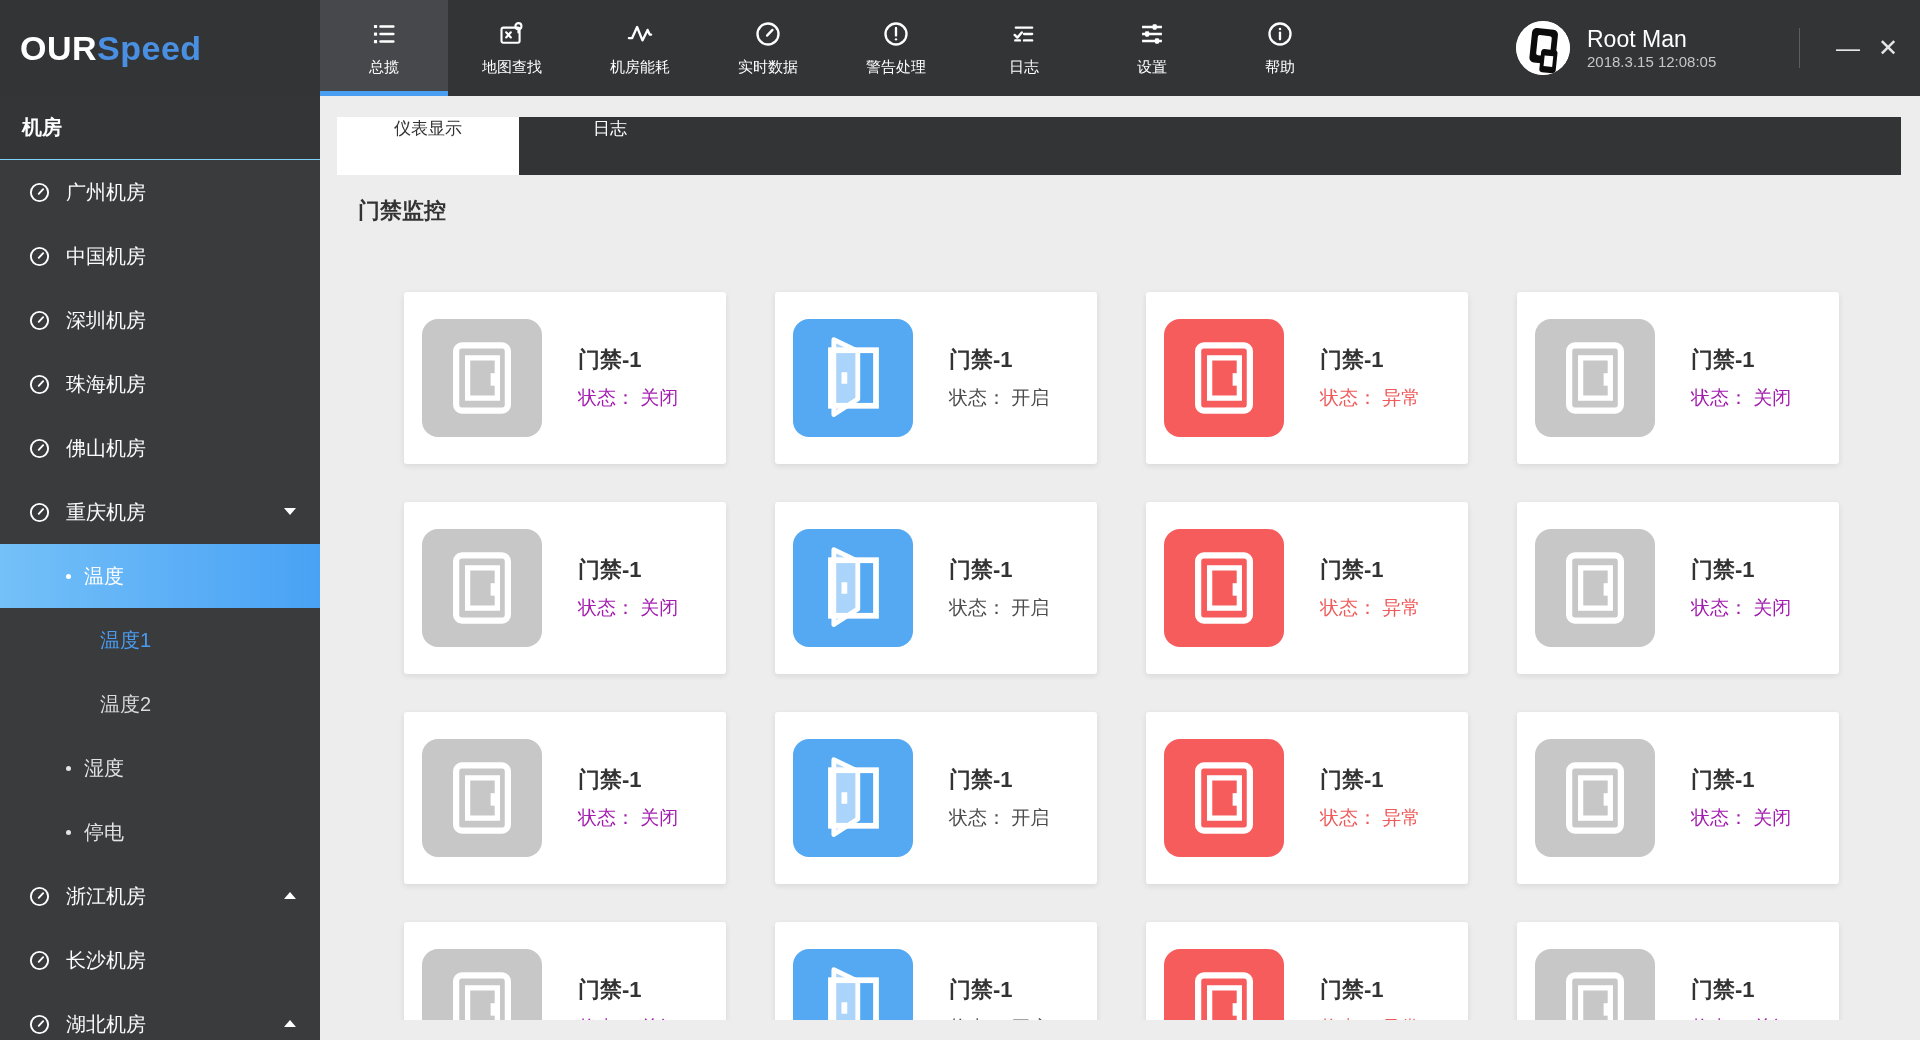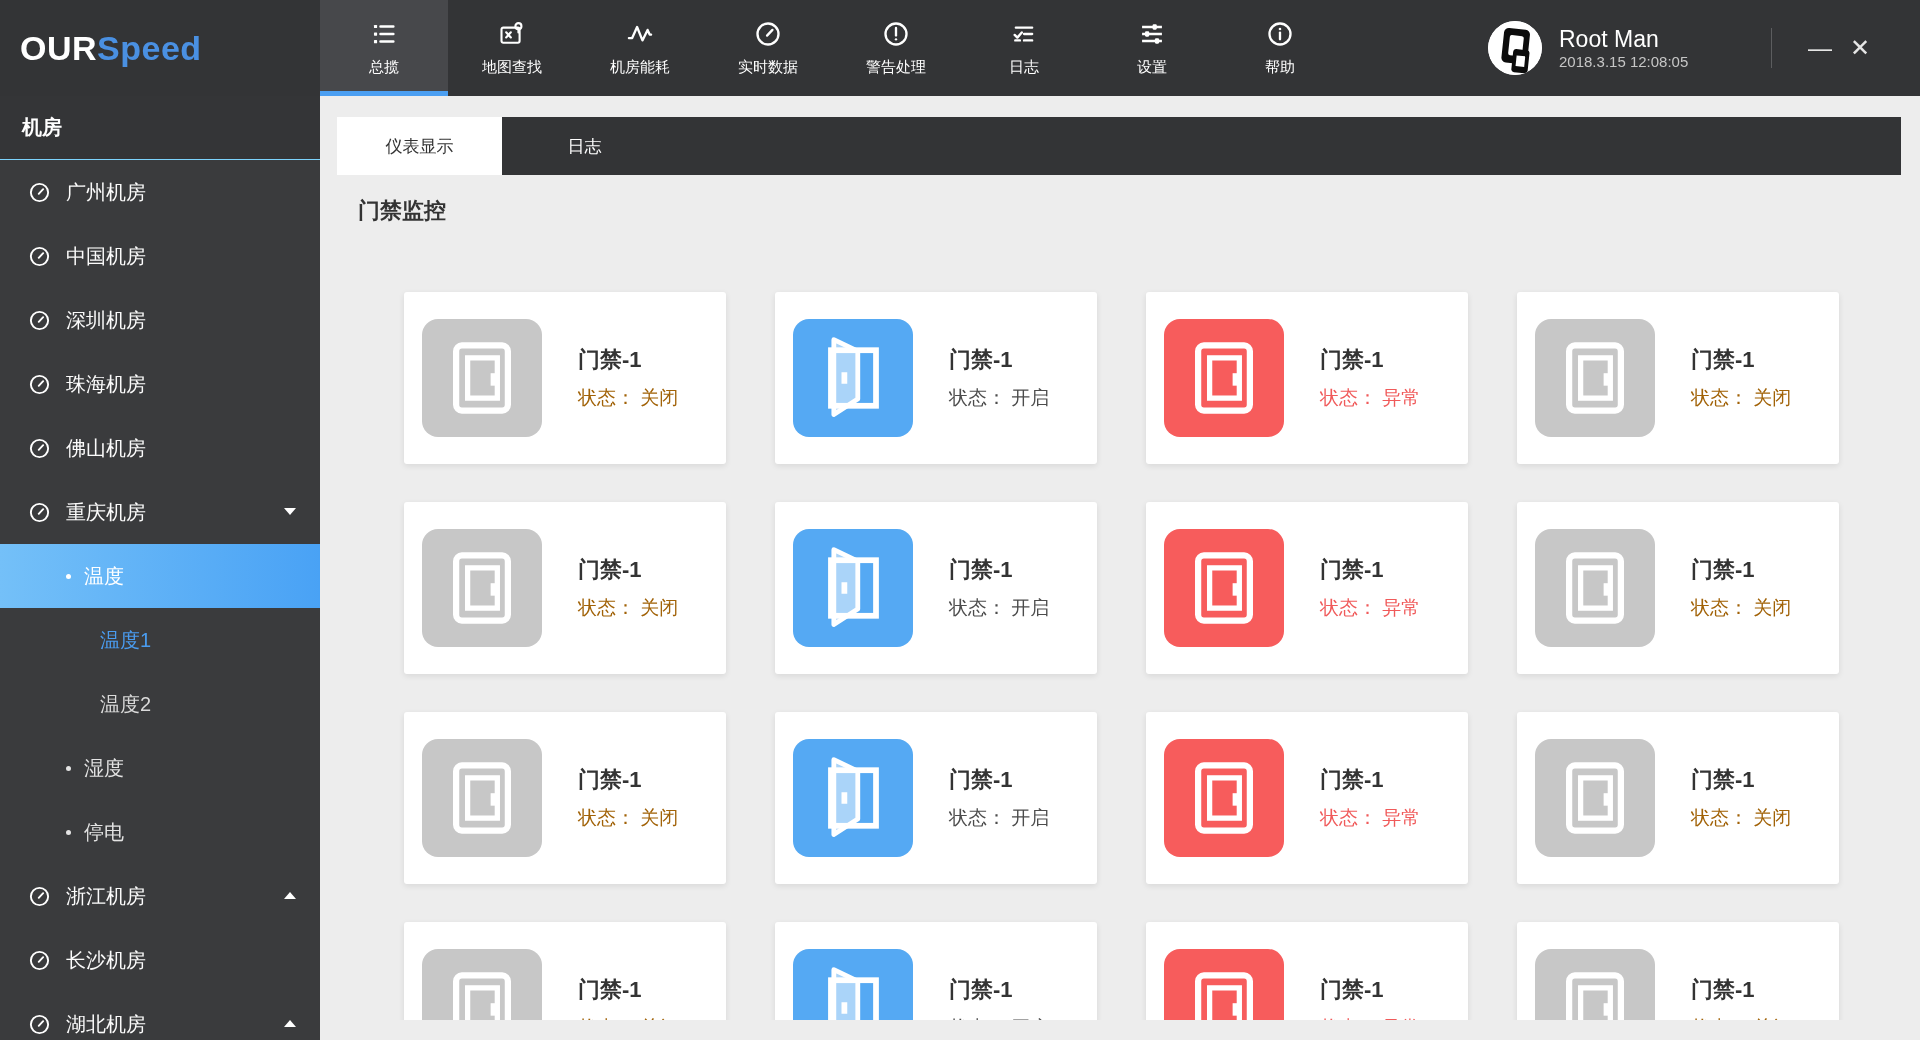--- a/index.html
+++ b/index.html
@@ -11,21 +11,21 @@
   .logo-area { width:320px; display:flex; align-items:center; padding-left:20px; flex:none; }
   .logo { font-size:34px; font-weight:bold; letter-spacing:.5px; }
   .logo .lg-white { color:#ffffff; }
   .logo .lg-blue  { color:#4a90e2; }
   .nav { display:flex; height:100%; }
   .nav-item { width:128px; display:flex; flex-direction:column; align-items:center; justify-content:center; gap:10px; color:#fff; cursor:pointer; position:relative; }
   .nav-item svg { width:28px; height:28px; display:block; }
   .nav-item .nav-label { font-size:15px; white-space:nowrap; }
   .nav-item.active { background:#47484b; }
   .nav-item.active::after { content:""; position:absolute; left:0; right:0; bottom:0; height:5px; background:#4b9ff2; }
-  .user-area { margin-left:auto; display:flex; align-items:center; padding-right:40px; }
+  .user-area { margin-left:auto; display:flex; align-items:center; padding-right:12px; }
   .avatar { width:54px; height:54px; border-radius:50%; background:#fff; overflow:hidden; flex:none; cursor:pointer; }
   .avatar svg { width:54px; height:54px; display:block; }
   .user-texts { margin-left:17px; min-width:172px; }
   .user-name { color:#fff; font-size:23px; }
   .user-date { color:#c6c6c6; font-size:15px; margin-top:0; }
   .win-divider { width:1px; height:40px; background:#5c5d5f; margin:0 28px 0 40px; }
   .win-btn { color:#e6e6e6; font-size:24px; width:40px; height:48px; line-height:48px; text-align:center; cursor:pointer; font-weight:300; }
 
   
   .sidebar { position:absolute; top:96px; left:0; bottom:0; width:320px; background:#3a3b3d; overflow:hidden; }
@@ -42,33 +42,33 @@
   .side-item.sub .side-label { margin-left:13px; }
   .side-item.subsub .side-label { margin-left:100px; color:#dadada; }
   .side-item.subsub.hl .side-label { color:#4a9cf0; }
   .side-item.selected { background:linear-gradient(90deg,#74c0f8,#49a2f5); color:#fff; }
   .side-item.selected .side-label { color:#fff; }
 
   
   .main { position:absolute; left:320px; top:96px; right:0; bottom:0; background:#ededed; }
   .viewport { height:924px; overflow:hidden; }
   .tabstrip { margin:21px 19px 0 17px; height:58px; background:#333436; display:flex; }
-  .tab { width:165px; display:flex; align-items:center; justify-content:center; font-size:17px; color:#fff; cursor:pointer; }
+  .tab { width:182px; display:flex; justify-content:center; font-size:17px; color:#fff; cursor:pointer; }
   .tab.active { background:#fff; color:#333; }
   .section-title { margin:23px 8px 0 38px; font-size:22px; font-weight:bold; color:#333; line-height:25px; }
   .cards { margin:69px 0 0 84px; display:grid; grid-template-columns:repeat(4,322px); column-gap:49px; row-gap:38px; grid-auto-rows:172px; }
   .card { background:#fff; border-radius:3px; box-shadow:0 2px 6px rgba(0,0,0,.09); display:flex; align-items:center; padding-left:18px; cursor:pointer;gap:16px; }
   .door-icon { width:120px; height:118px; border-radius:16px; flex:none; display:flex; align-items:center; justify-content:center; }
   .door-icon svg { width:94px; height:92px; display:block; }
   .card.closed   .door-icon { background:#c7c7c7; }
   .card.open     .door-icon { background:#55a9f3; }
   .card.abnormal .door-icon { background:#f75c5c; }
   .card-text { margin-left:20px; }
   .card-title { font-size:22px; font-weight:bold; color:#333; }
-  .card-status { margin-top:10px; font-size:19px; color:#a16207; }
+  .card-status { margin-top:10px; font-size:19px; color:#a21caf; }
   .card.open .card-status { color:#4c4c4c; }
   .card.abnormal .card-status { color:#f05a5a; }
 </style>
 </head>
 <body>
 
 <header class="topbar">
   <div class="logo-area">
     <div class="logo">
       <span class="lg-white">OUR</span><span class="lg-blue">Speed</span>

